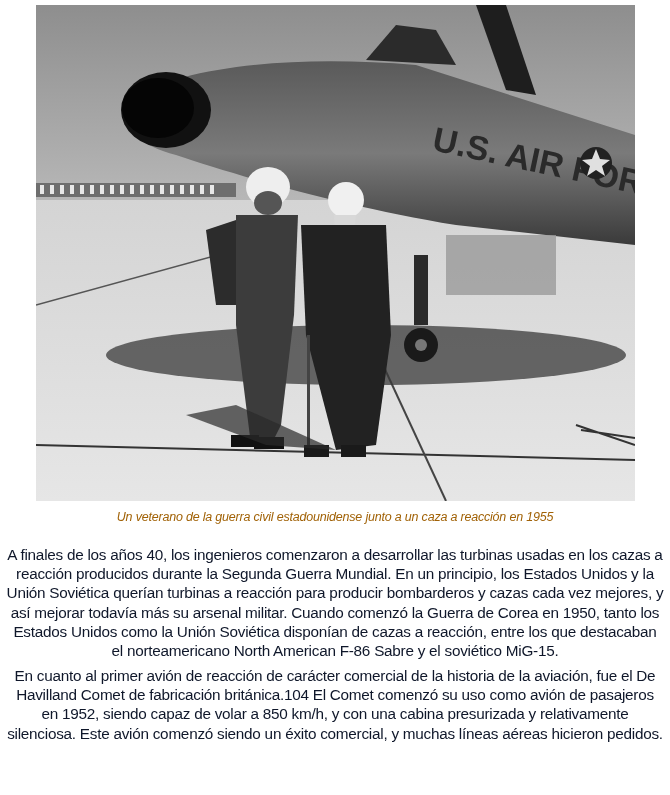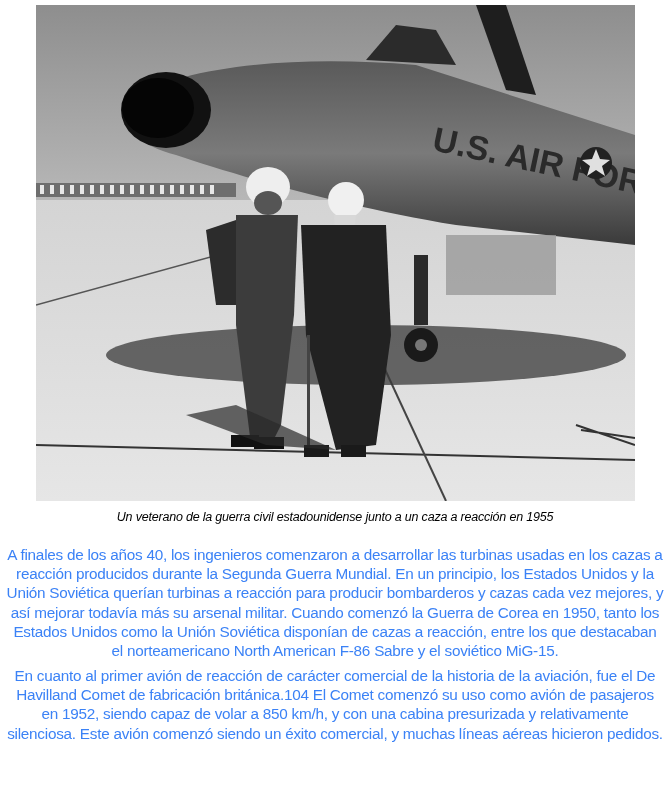--- a/index.html
+++ b/index.html
@@ -29,31 +29,31 @@
   }
   .caption {
     position: absolute;
     left: 0;
     top: 508px;
     width: 670px;
     text-align: center;
     font-style: italic;
     font-size: 12.5px;
     letter-spacing: -0.2px;
-    color: #000000;
+    color: #a16207;
     line-height: 18px;
   }
   .para {
     position: absolute;
     left: 6px;
     width: 658px;
     text-align: center;
     font-size: 15.3px;
     line-height: 19.2px;
-    color: #3b82f6;
+    color: #0f172a;
     letter-spacing: -0.25px;
     margin: 0;
   }
   .p1 { top: 545px; }
   .p2 { top: 666px; }
 </style>
 </head>
 <body>
 
 <div class="figure">

